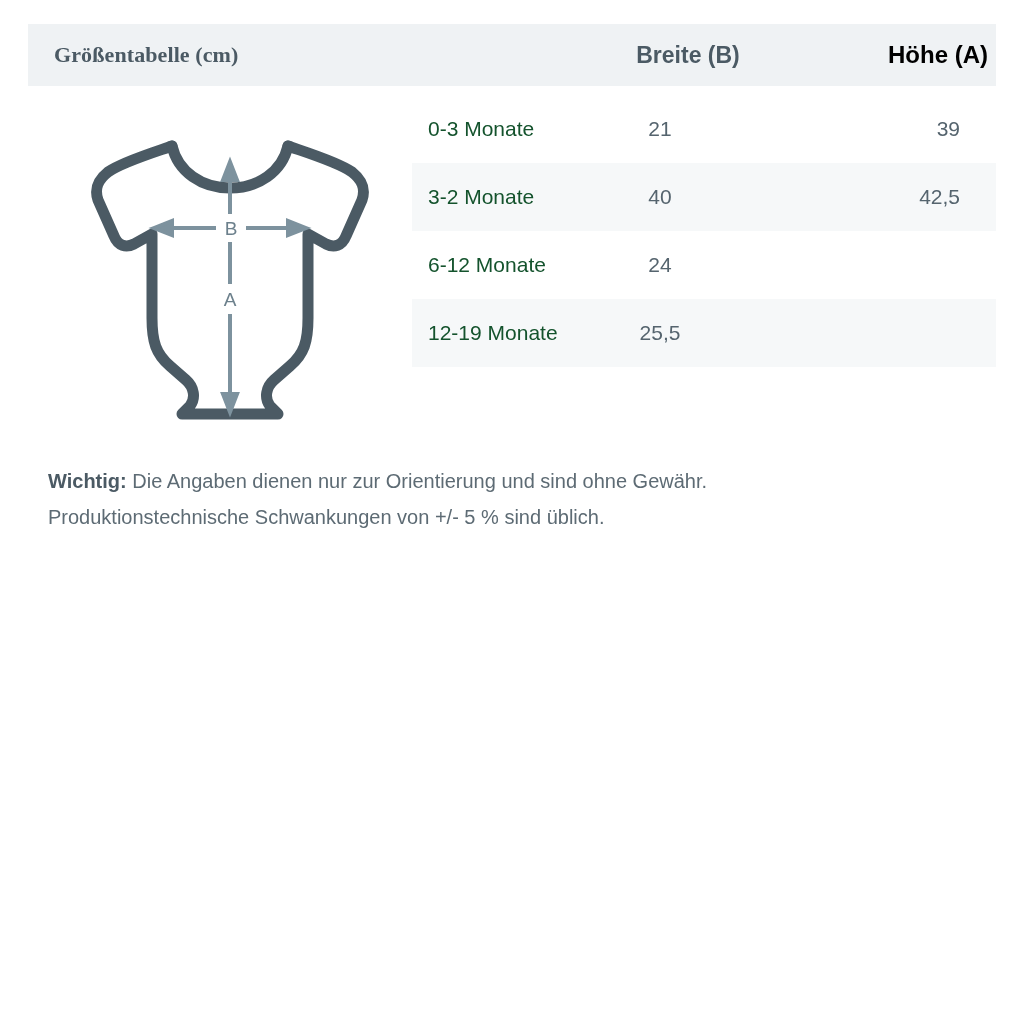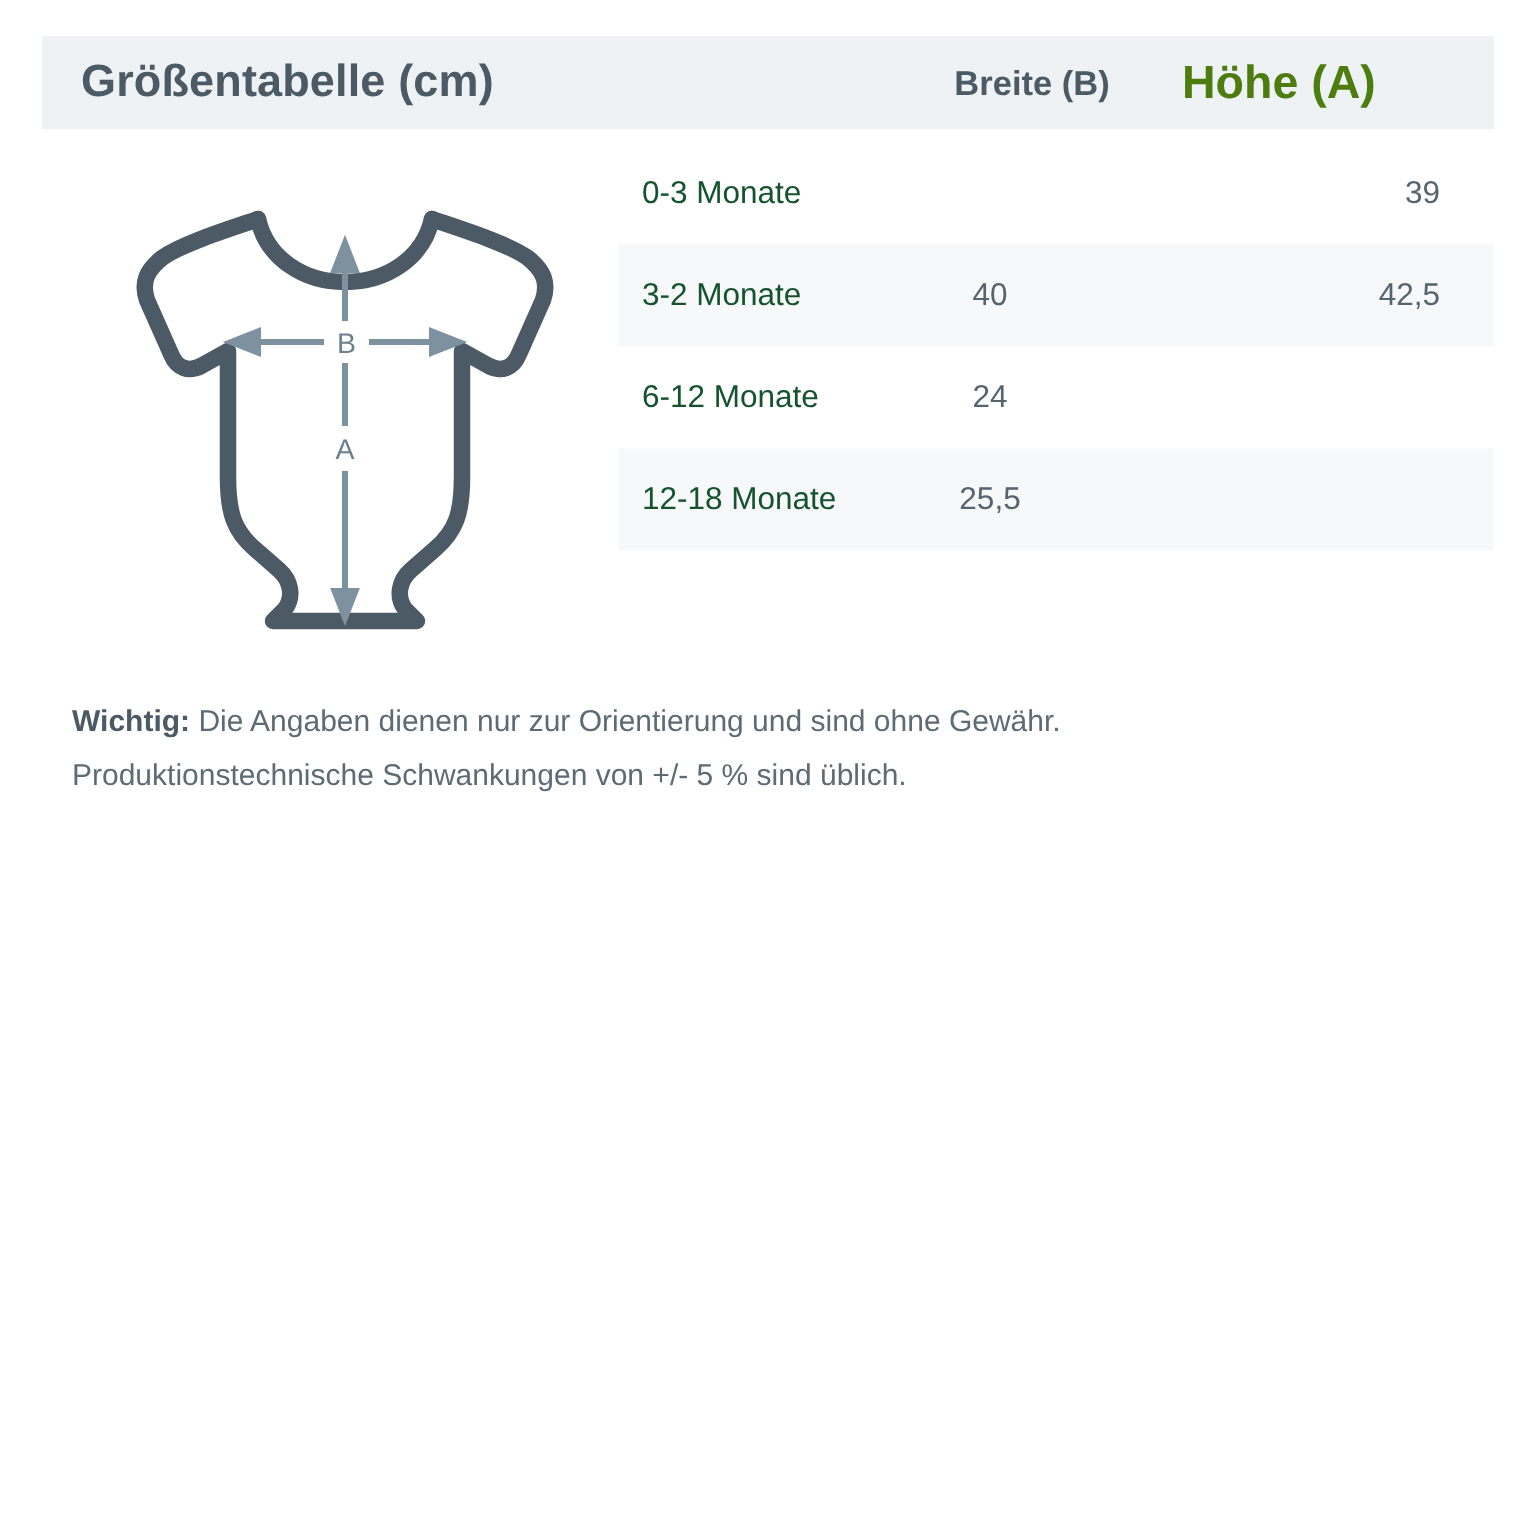--- a/index.html
+++ b/index.html
@@ -27,42 +27,43 @@
     top: 24px;
     width: 968px;
     height: 62px;
     background: #eff2f4;
     display: flex;
     align-items: center;
   }
   .header-title {
     position: absolute;
     left: 26px;
-    font-size: 30px;
+    font-size: 22px;
     font-weight: bold;
     color: #4b5a64;
     letter-spacing: 0.1px;
+    font-family: Liberation Serif, serif;
   }
   .header-col-b {
     position: absolute;
     left: 560px;
     width: 200px;
     text-align: center;
     font-size: 23px;
     font-weight: bold;
     color: #4b5a64;
   }
   .header-col-a {
     position: absolute;
     left: 760px;
     width: 200px;
-    text-align: left;
-    font-size: 31px;
+    text-align: right;
+    font-size: 24px;
     font-weight: bold;
-    color: #4d7c0f;
+    color: #000000;
   }
 
   
   .table {
     position: absolute;
     left: 412px;
     top: 95px;
     width: 584px;
   }
   .row {
@@ -176,36 +177,37 @@
       </g>
       <rect x="156" y="104" width="30" height="28" fill="#ffffff"></rect>
       <text x="171" y="125" text-anchor="middle" font-family="Liberation Sans, sans-serif" font-size="19" fill="#6c808c">B</text>
     </svg>
   </div>
 
   <div class="table">
 
     <div class="row">
       <div class="cell-size">0-3 Monate</div>
+      <div class="cell-b">21</div>
       <div class="cell-a">39</div>
     </div>
 
     <div class="row alt">
       <div class="cell-size">3-2 Monate</div>
       <div class="cell-b">40</div>
       <div class="cell-a">42,5</div>
     </div>
 
     <div class="row">
       <div class="cell-size">6-12 Monate</div>
       <div class="cell-b">24</div>
     </div>
 
     <div class="row alt">
-      <div class="cell-size">12-18 Monate</div>
+      <div class="cell-size">12-19 Monate</div>
       <div class="cell-b">25,5</div>
     </div>
 
   </div>
 
   <div class="footnote">
     <span style="font-weight:bold;color:#4b5a64;">Wichtig:</span><span> Die Angaben dienen nur zur Orientierung und sind ohne Gewähr.</span><br>
     <span>Produktionstechnische Schwankungen von +/- 5 % sind üblich.</span>
   </div>
 

